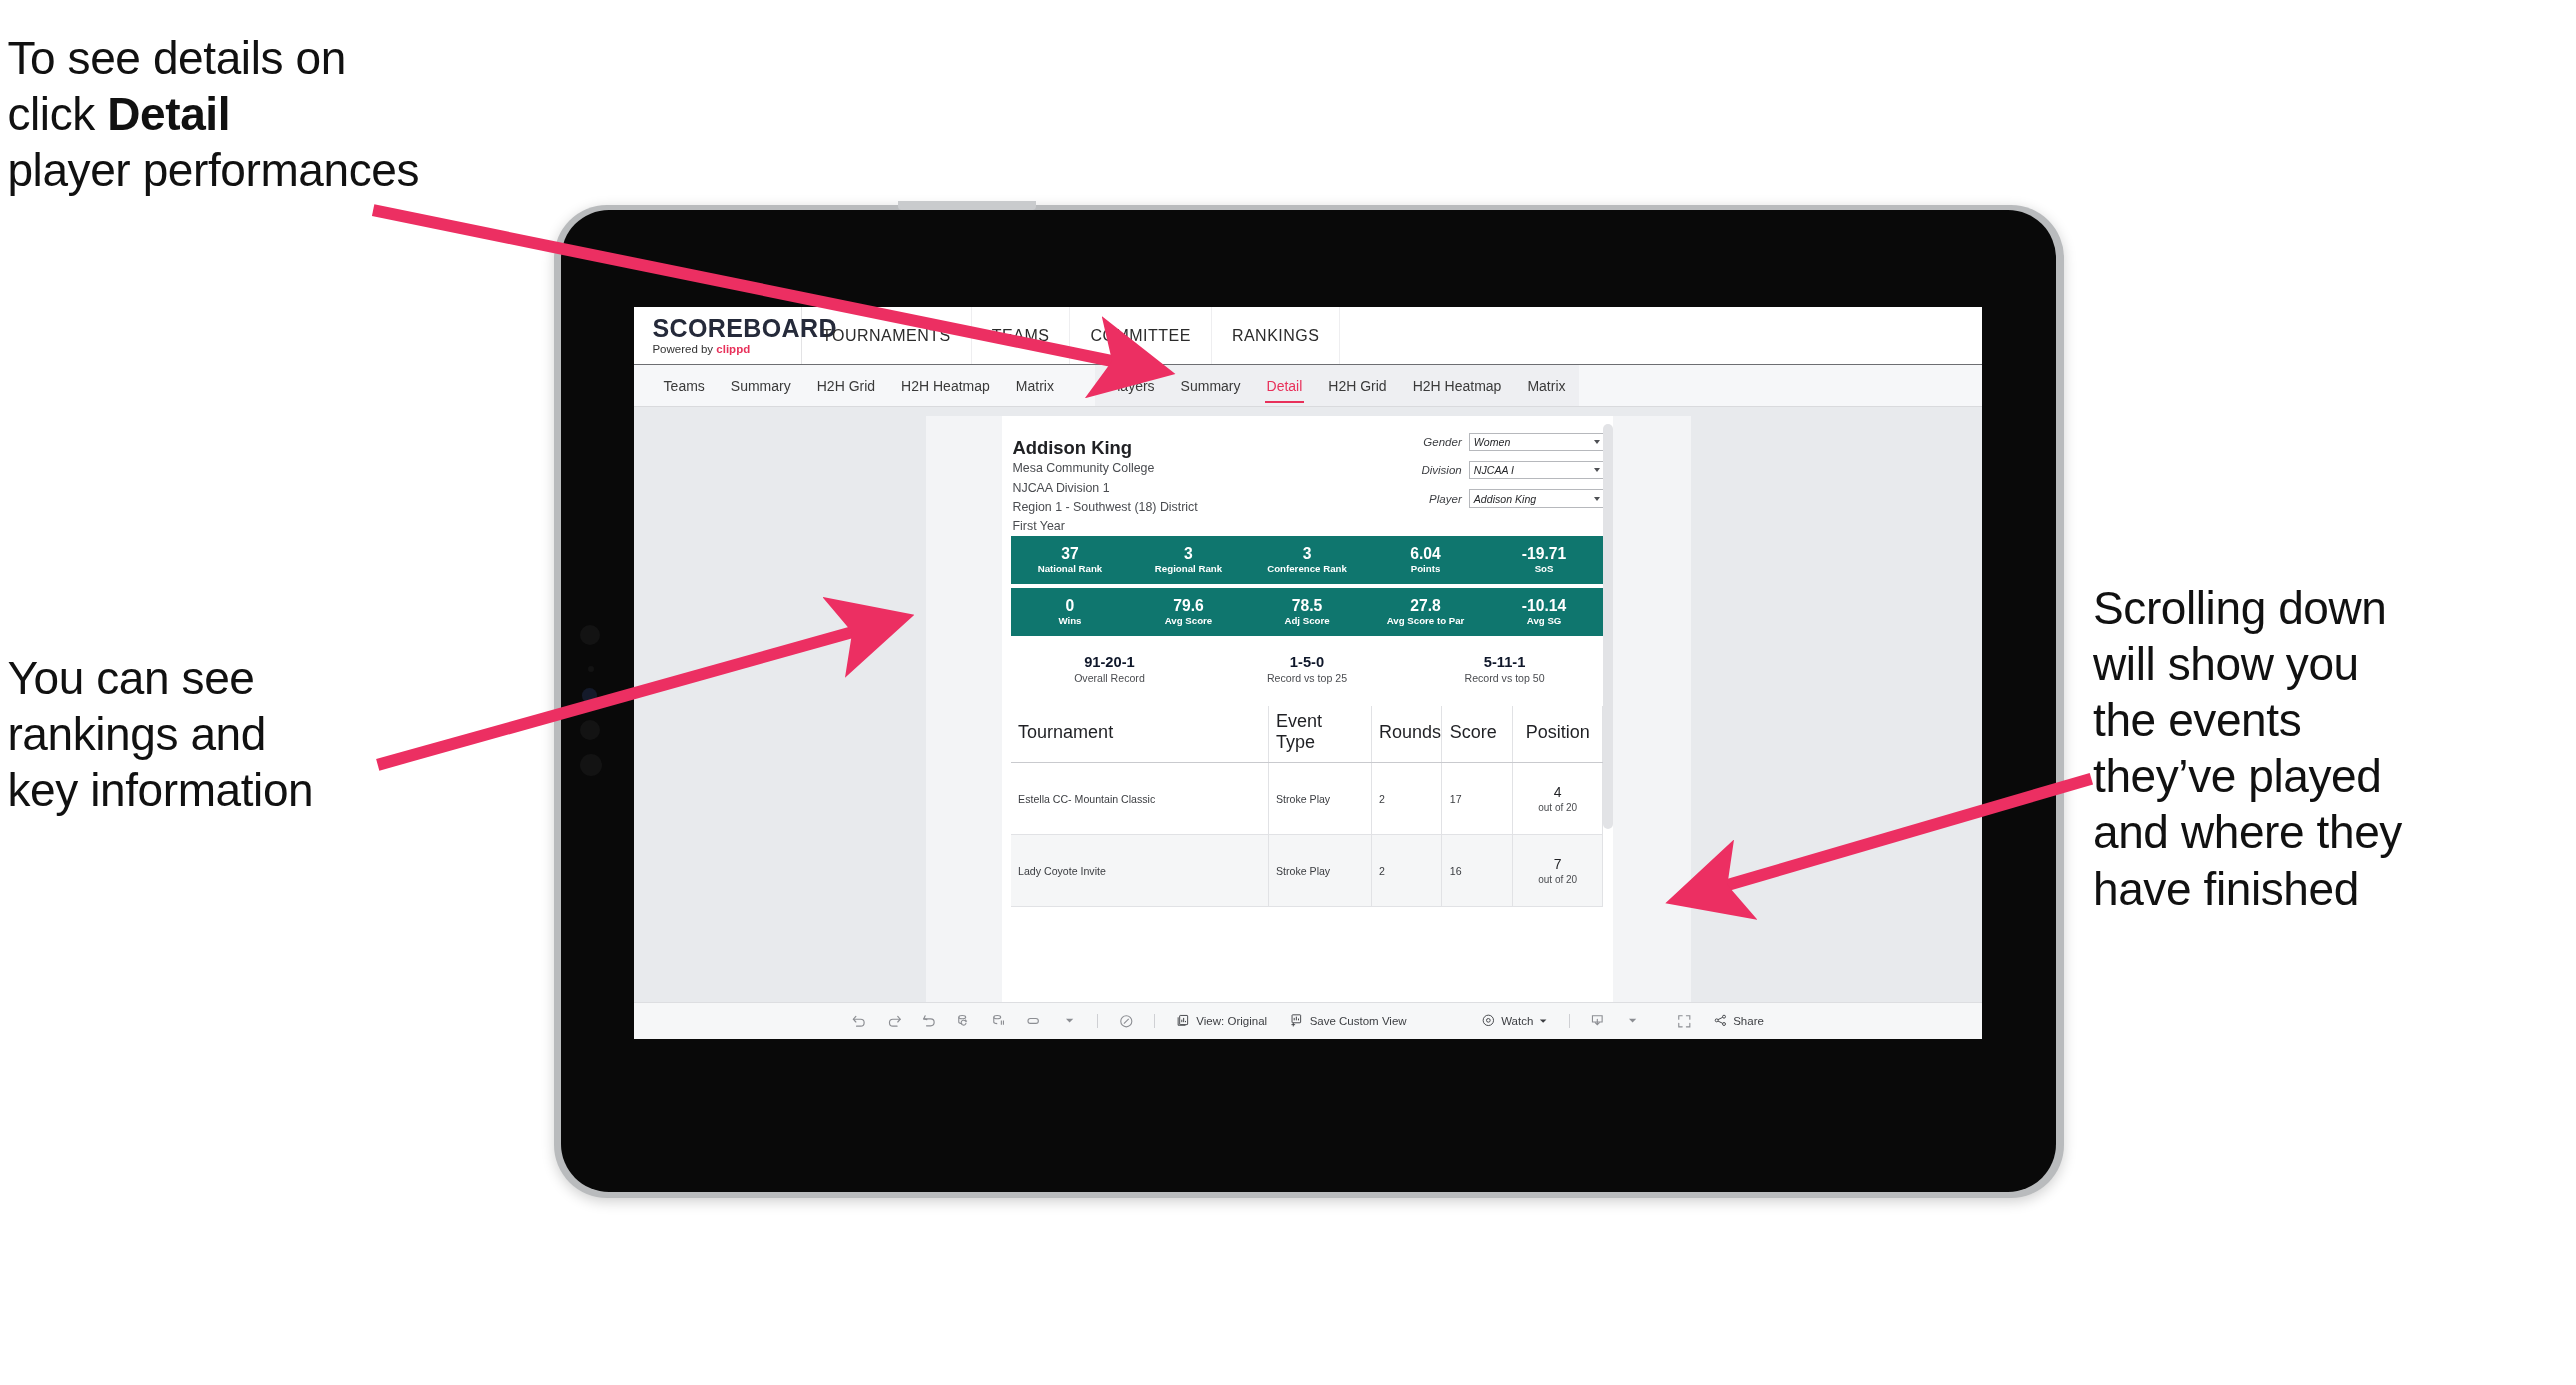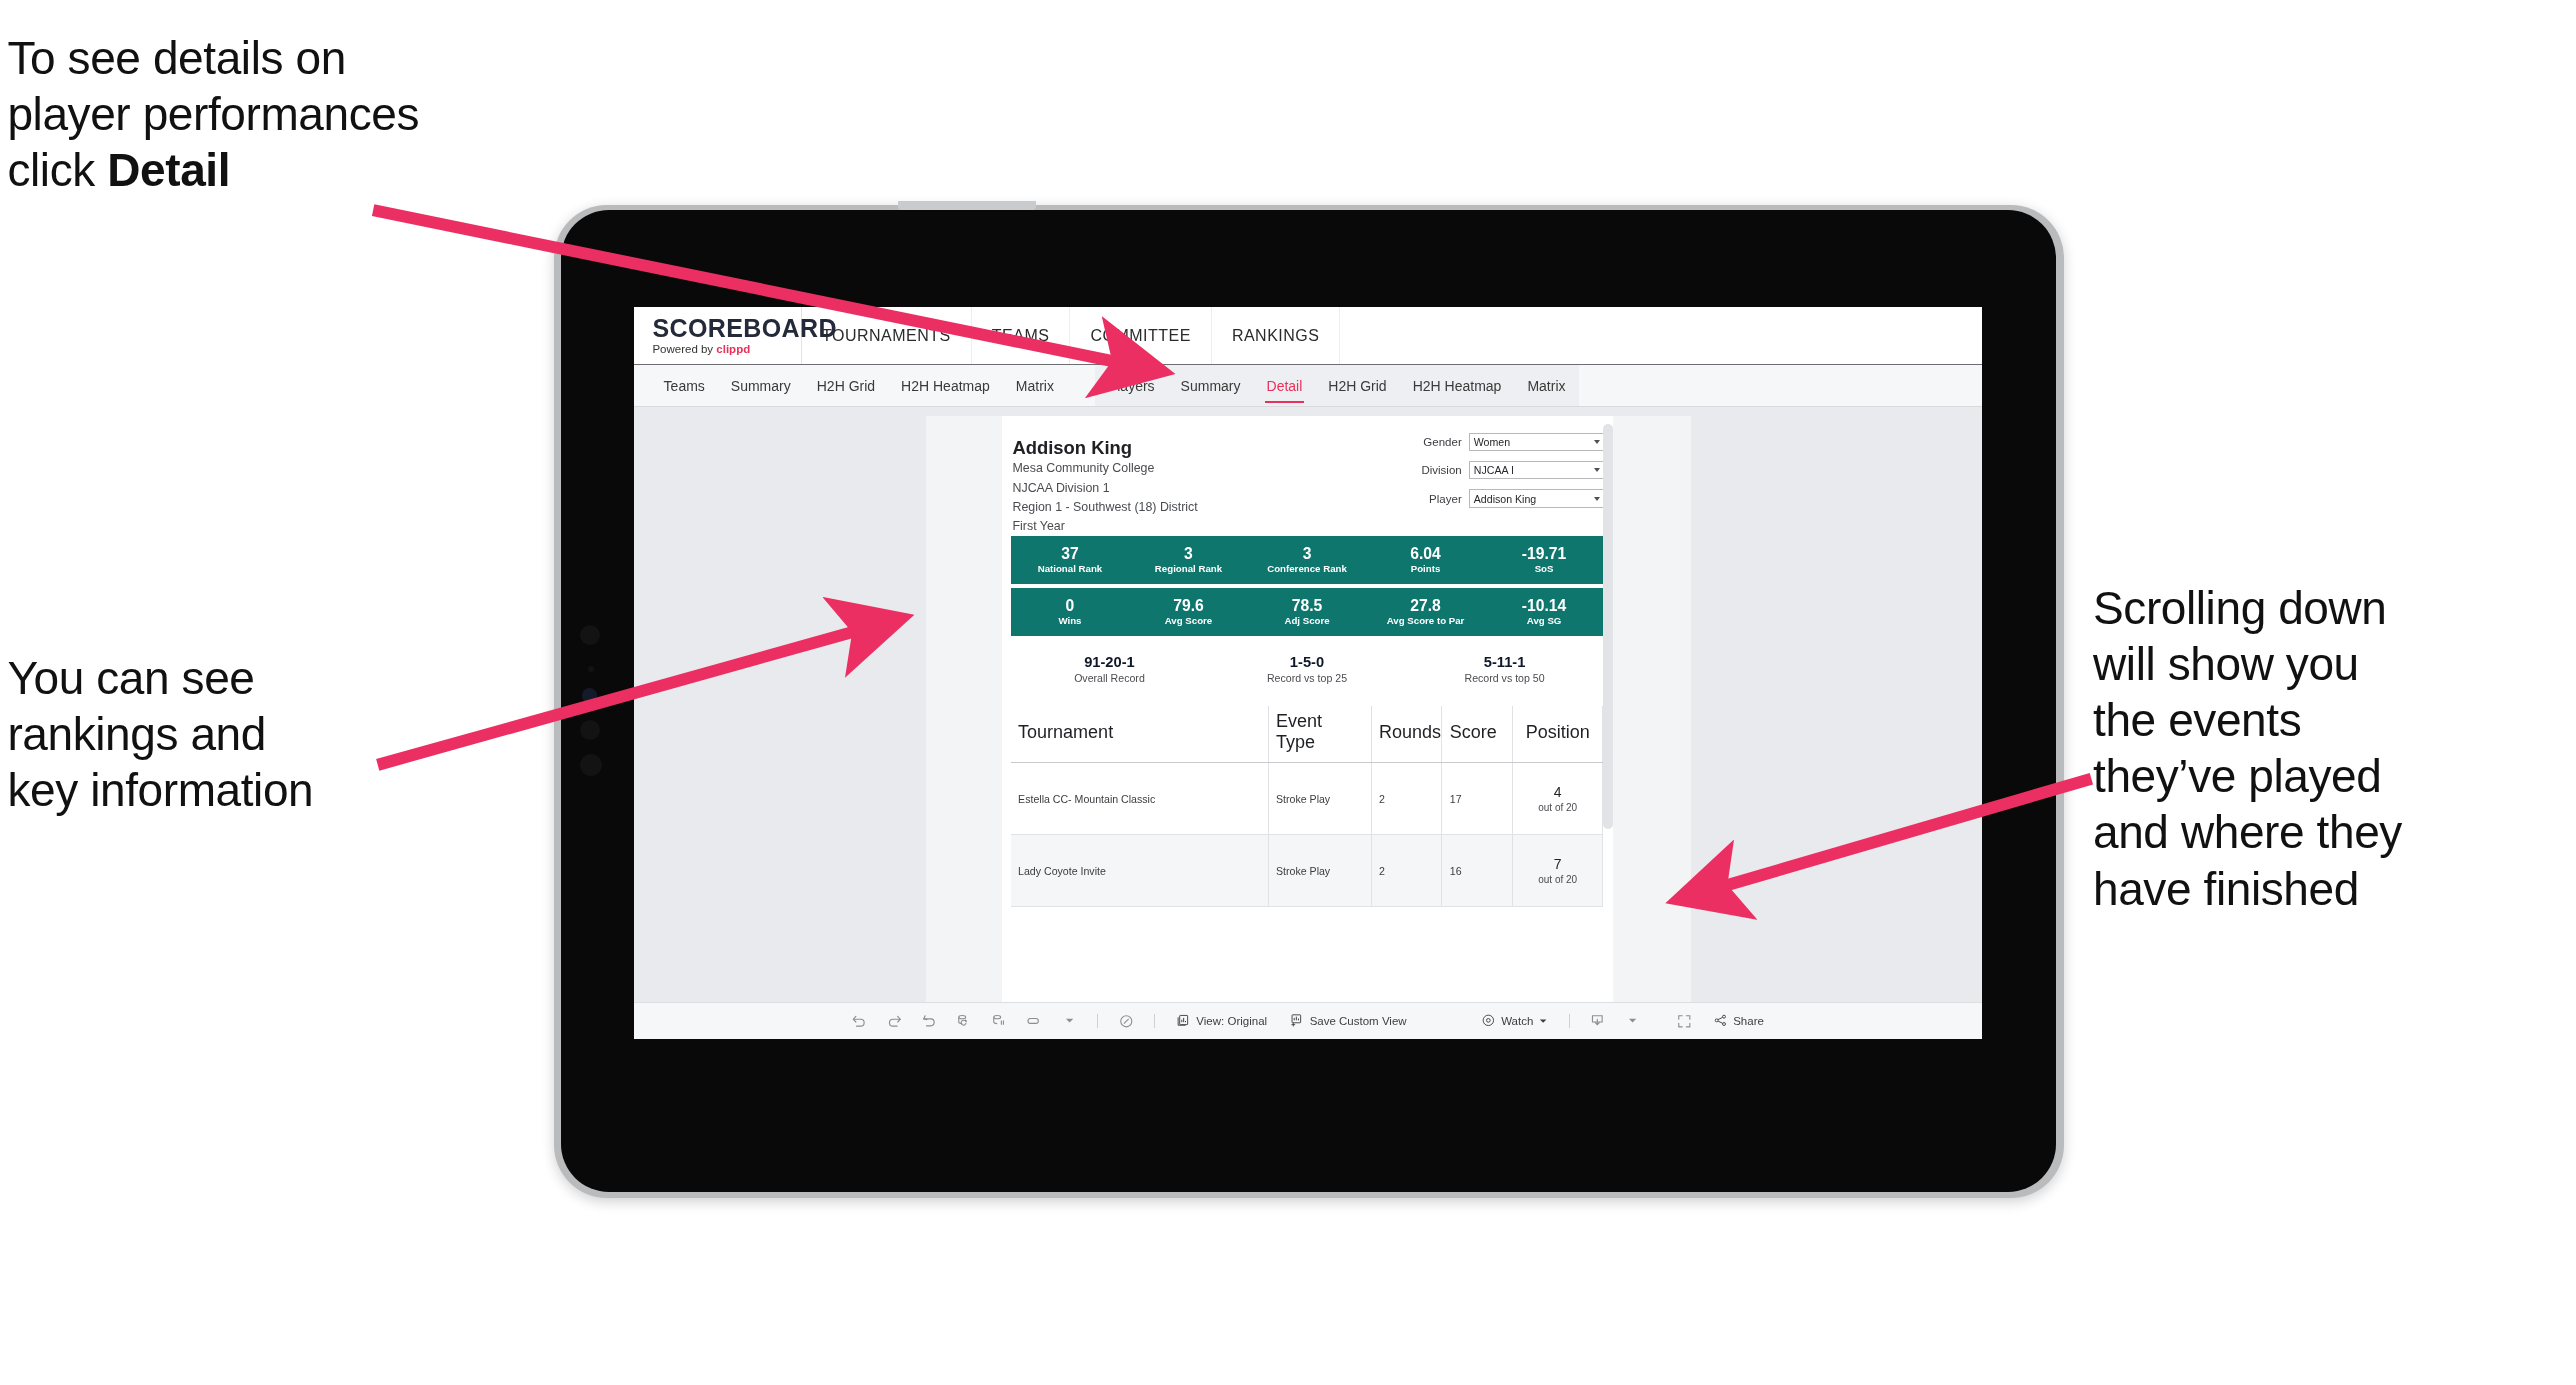--- a/index.html
+++ b/index.html
@@ -146,21 +146,21 @@
     background: #ffffff;
     padding: 14.7px 0 0 0;
     height: 608px;
   }
 
   .player-head { position: relative; padding: 5.5px 11px 0 11px; }
   .player-name { font-size: 18.4px; font-weight: 700; color: #202124; line-height: 1.25; }
   .player-meta { font-size: 12.4px; color: #4a4c50; line-height: 1.55; }
 
   .filters { position: absolute; right: 7.4px; top: 1.8px; width: 230px; }
-  .filter-row { display: flex; align-items: center; justify-content: flex-end; margin-bottom: 10px; }
+  .filter-row { display: flex; align-items: center; justify-content: flex-end; margin-bottom: 10px; font-style: italic; }
   .filter-label { font-size: 11.5px; color: #3b3d41; margin-right: 7.4px; }
   .filter-select {
     width: 136px; height: 18.4px;
     border: 0.9px solid #b6b8bc;
     background: #ffffff;
     font-size: 10.6px; color: #26272a;
     display: flex; align-items: center;
     padding: 0 3.7px;
     position: relative;
     cursor: pointer;
@@ -572,22 +572,22 @@
       <path d="M0,0 L7,3.5 L0,7 L1.6,3.5 Z" fill="#ec2f62"></path>
     </marker>
   </defs>
   <line x1="405" y1="228" x2="1258" y2="402" stroke="#ec2f62" stroke-width="13" marker-end="url(#ah)"></line>
   <line x1="410" y1="830" x2="975" y2="672" stroke="#ec2f62" stroke-width="13" marker-end="url(#ah)"></line>
   <line x1="2270" y1="845" x2="1825" y2="975" stroke="#ec2f62" stroke-width="13" marker-end="url(#ah)"></line>
 </svg>
 
 <div class="annot" id="annot-top-left">
   <div>To see details on</div>
+  <div><span>click </span><b>Detail</b></div>
   <div>player performances</div>
-  <div><span>click </span><b>Detail</b></div>
 </div>
 
 <div class="annot" id="annot-mid-left">
   <div>You can see</div>
   <div>rankings and</div>
   <div>key information</div>
 </div>
 
 <div class="annot" id="annot-right">
   <div>Scrolling down</div>

